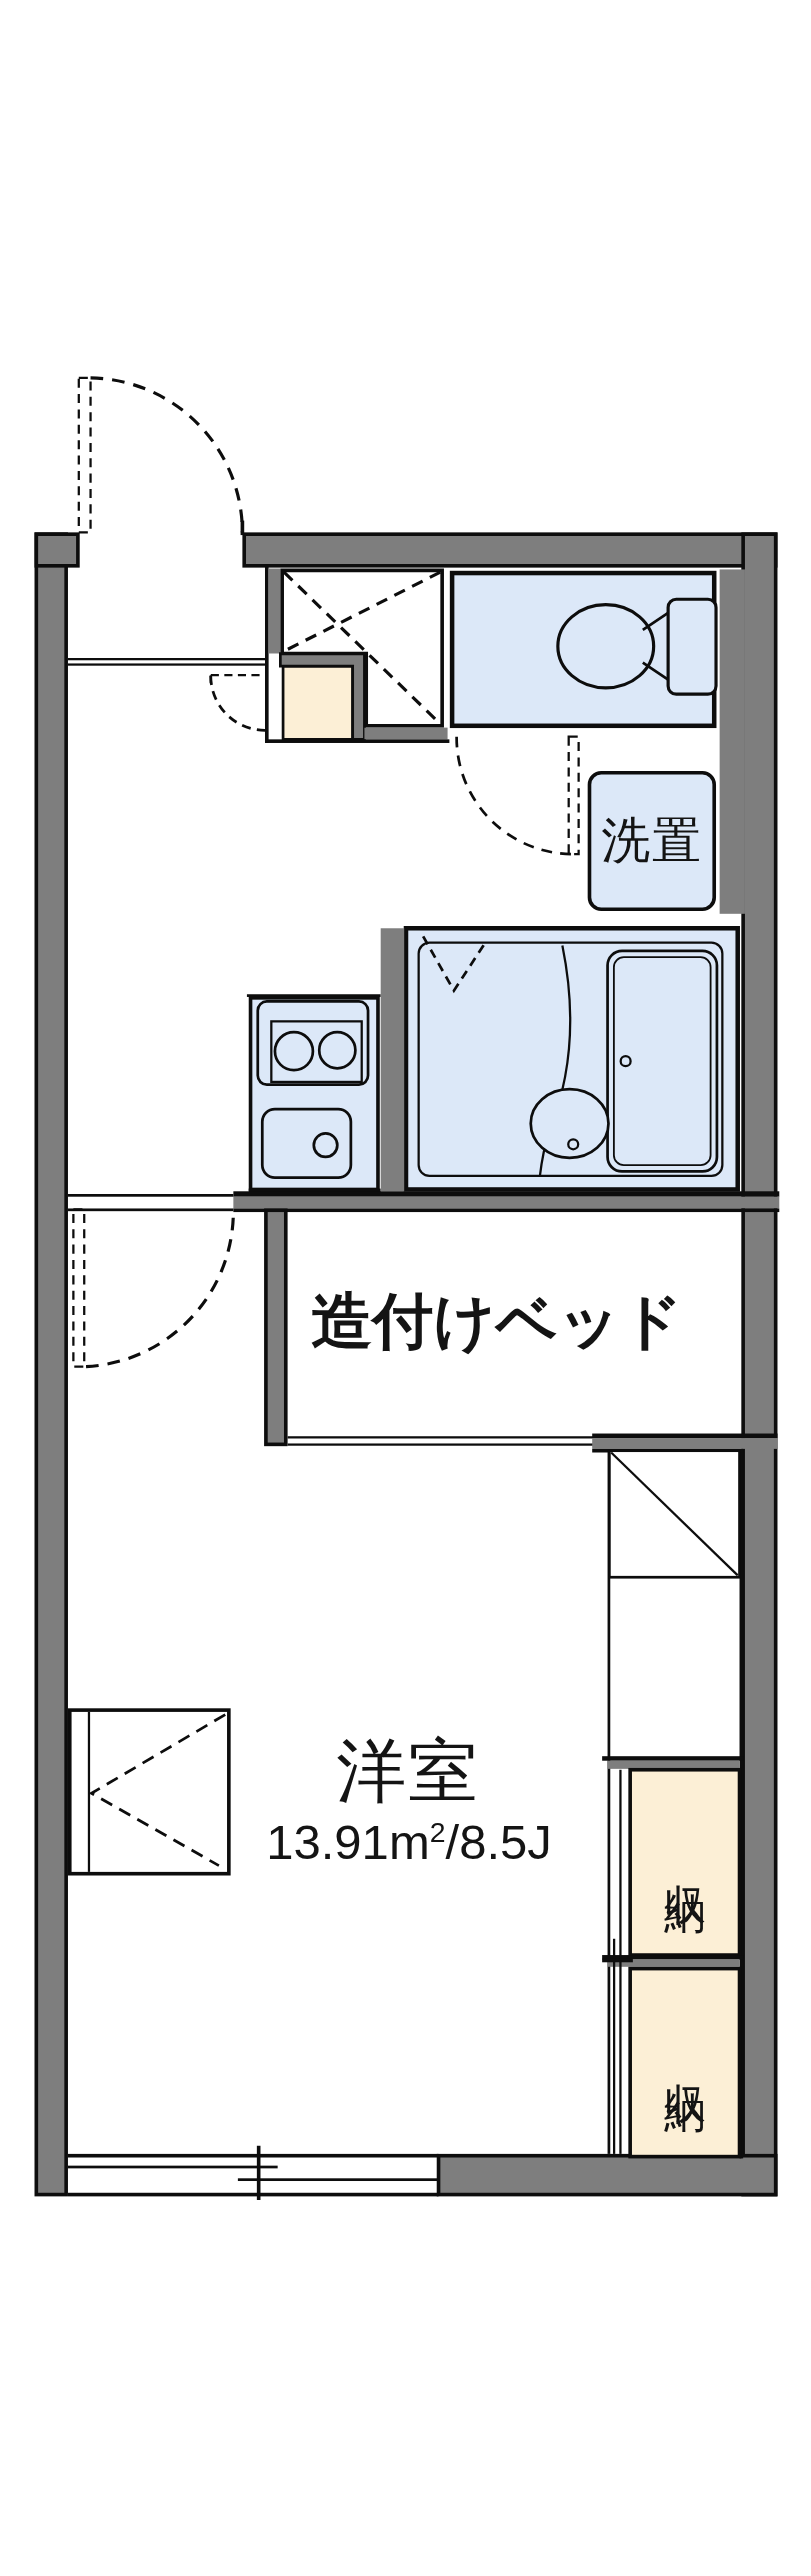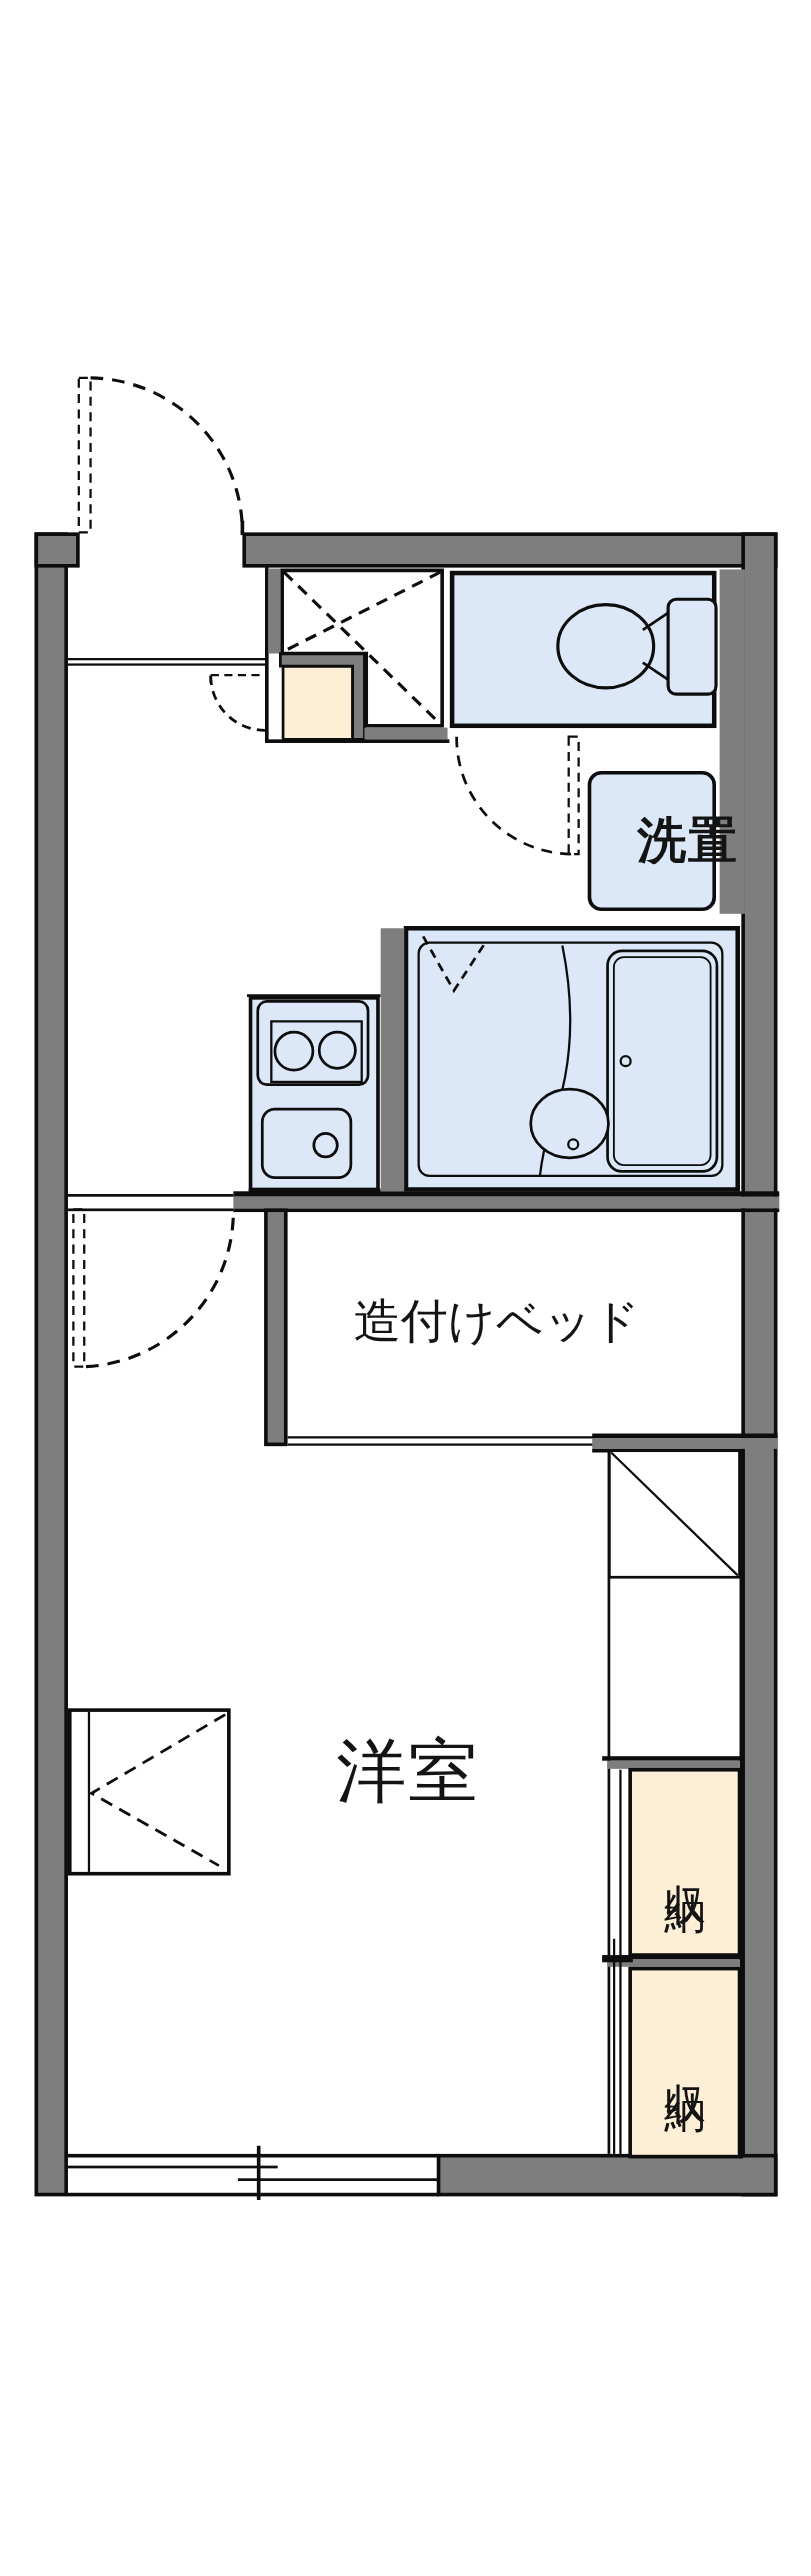--- a/index.html
+++ b/index.html
@@ -6,21 +6,21 @@
   .canvas{
     position:relative;width:812px;height:2576px;background:#ffffff;
     font-family:"Liberation Sans","DejaVu Sans",sans-serif;overflow:hidden;
   }
   .plan-svg{position:absolute;left:0;top:0;}
   .label{position:absolute;color:#141414;white-space:nowrap;}
   .center{transform:translate(-50%,-50%);}
   .room-title{font-size:70px;letter-spacing:1.8px;}
   .room-area{font-size:49px;}
   .room-area sup{font-size:58%;vertical-align:super;}
-  .bed-label{font-size:47px;line-height:56px;text-align:left;}
+  .bed-label{font-size:61px;line-height:56px;text-align:left;font-weight:bold;}
   .washer-label{font-size:49px;letter-spacing:1.8px;}
   .v-label{
     font-size:42px;writing-mode:vertical-rl;text-orientation:upright;
     letter-spacing:9px;
   }
 </style>
 </head>
 <body>
 
 <div class="canvas">
@@ -155,25 +155,28 @@
       <rect x="75" y="2383" width="410" height="4"></rect>
       <rect x="75" y="2426" width="410" height="4"></rect>
       <rect x="75" y="2396" width="232" height="3"></rect>
       <rect x="263" y="2410" width="222" height="3"></rect>
       <rect x="284" y="2374" width="4" height="60"></rect>
     </g>
   </svg>
 
   <div class="label center room-title" style="left:408px;top:1772px;text-align:right;">洋室</div>
 
+  <div class="label center room-area" style="left:409px;top:1842px;">
+    <span>13.91</span><span>m</span><sup>2</sup><span>/8.5J</span>
+  </div>
 
   <div class="label center bed-label" style="left:497px;top:1321px;">
     <div>造付けベッド</div>
   </div>
 
-  <div class="label center washer-label" style="left:688px;top:841px;font-weight:bold;">洗置</div>
+  <div class="label center washer-label" style="left:652px;top:841px;">洗置</div>
 
   <div class="label center v-label" style="left:685px;top:1860px;">収納</div>
 
   <div class="label center v-label" style="left:685px;top:2059px;">収納</div>
 
 </div>
 
 
 </body></html>

